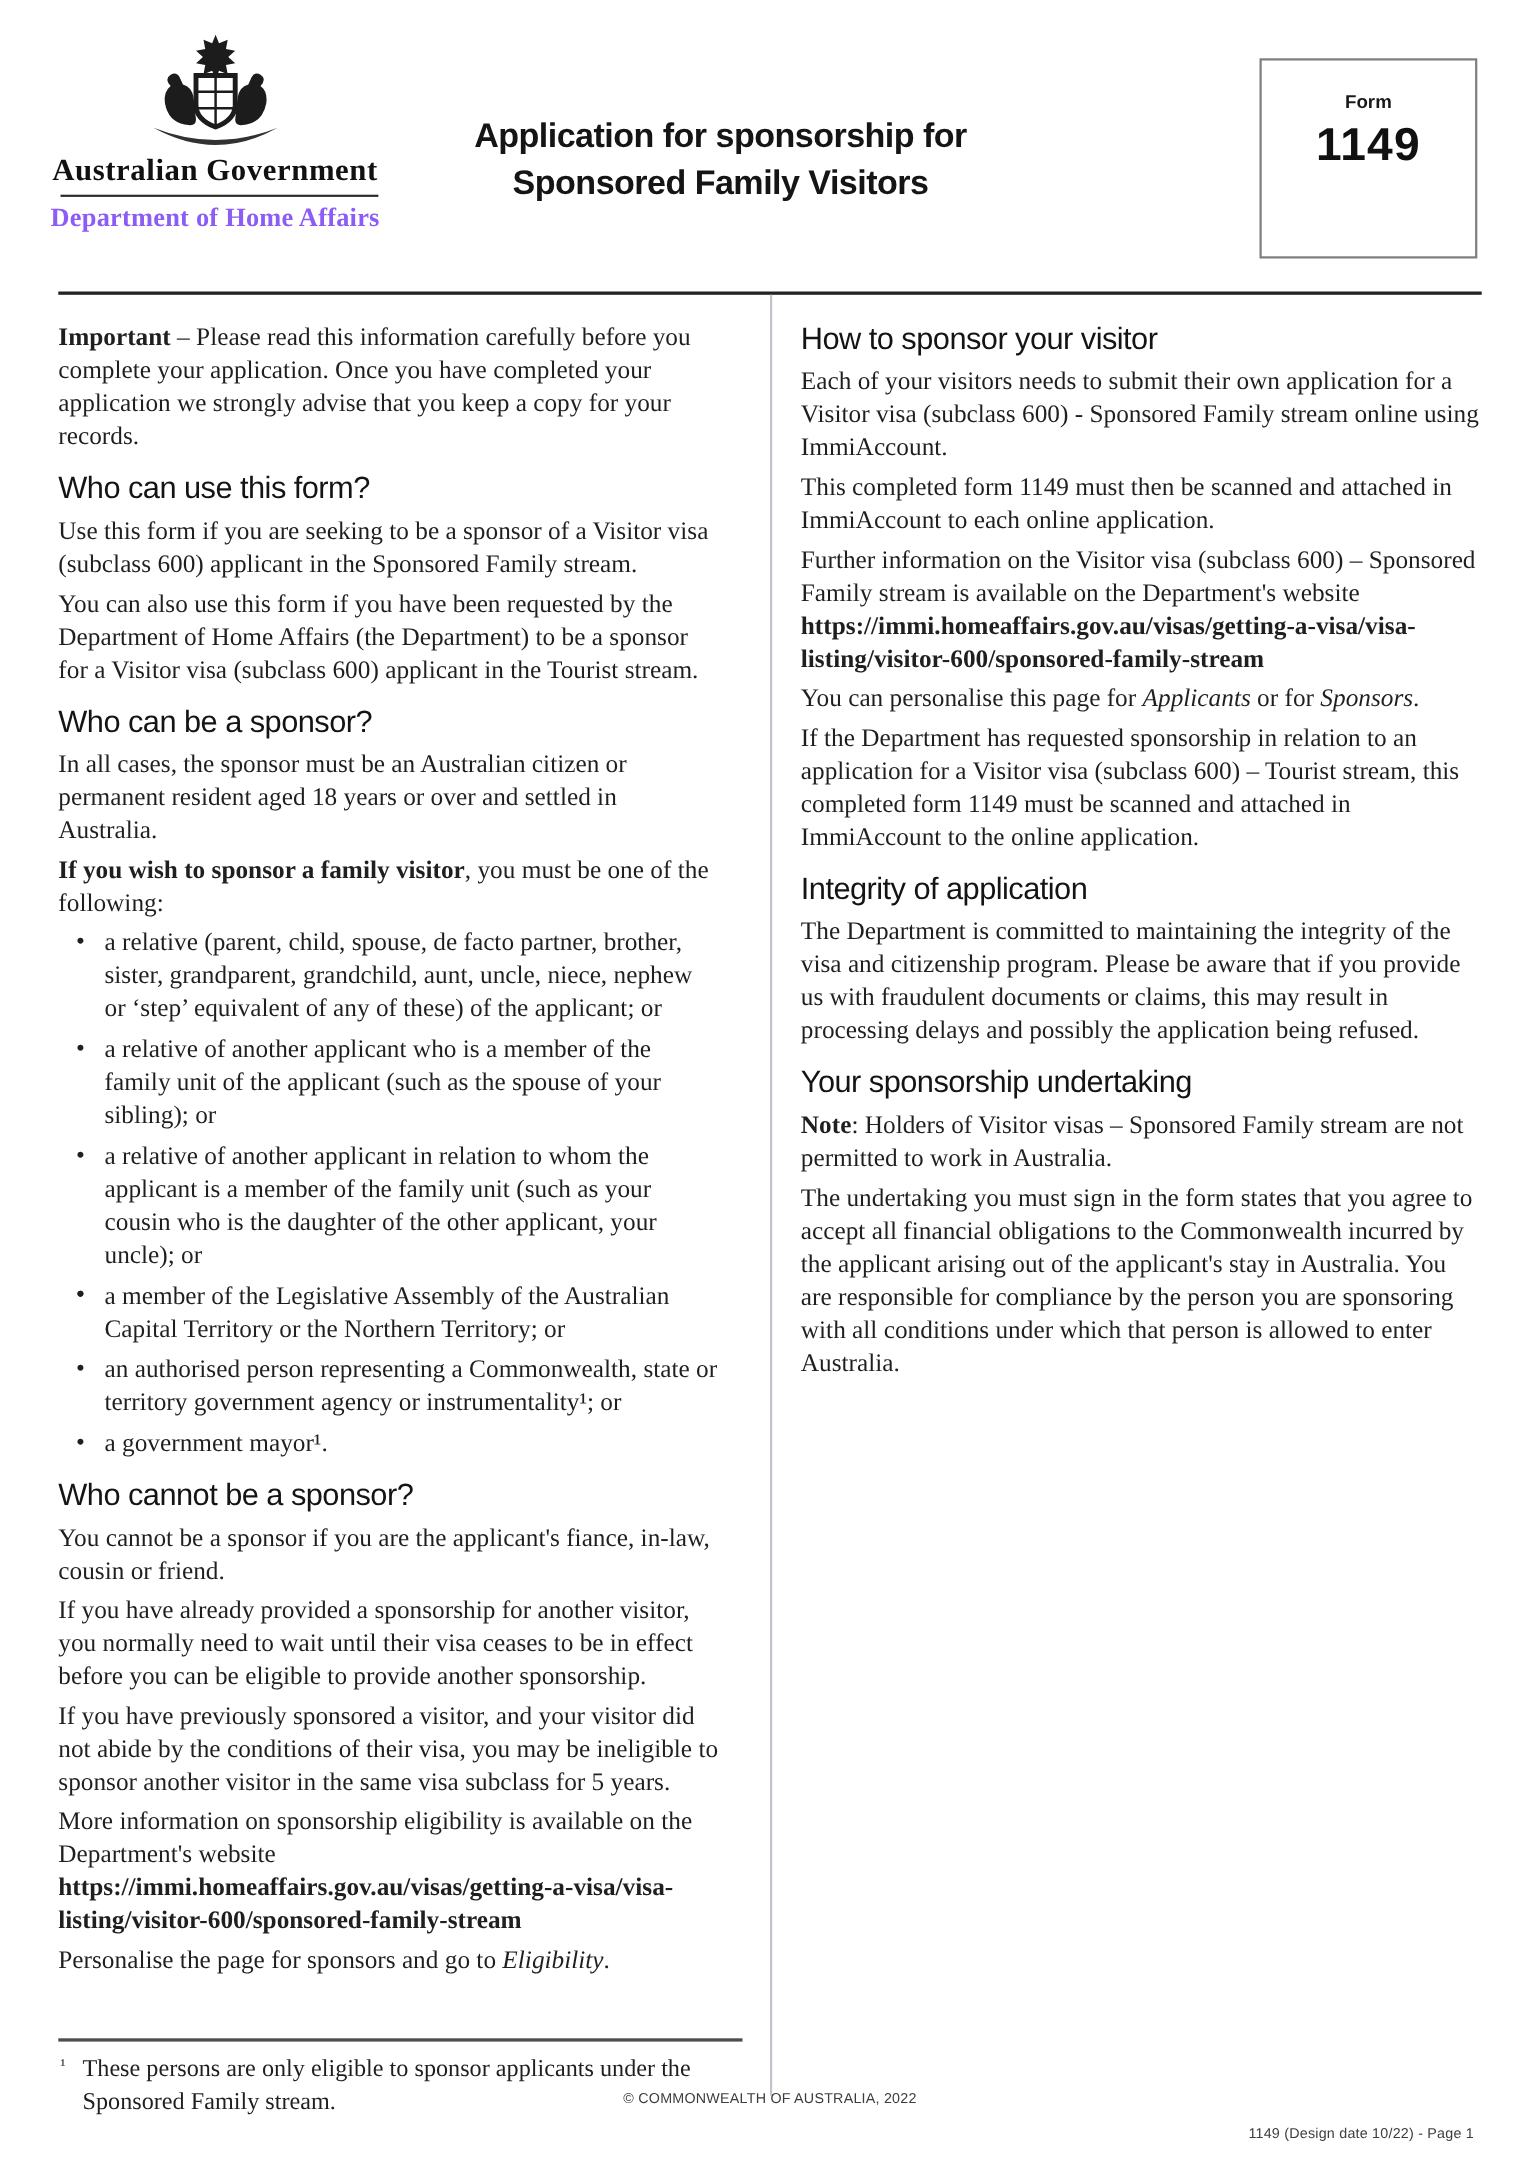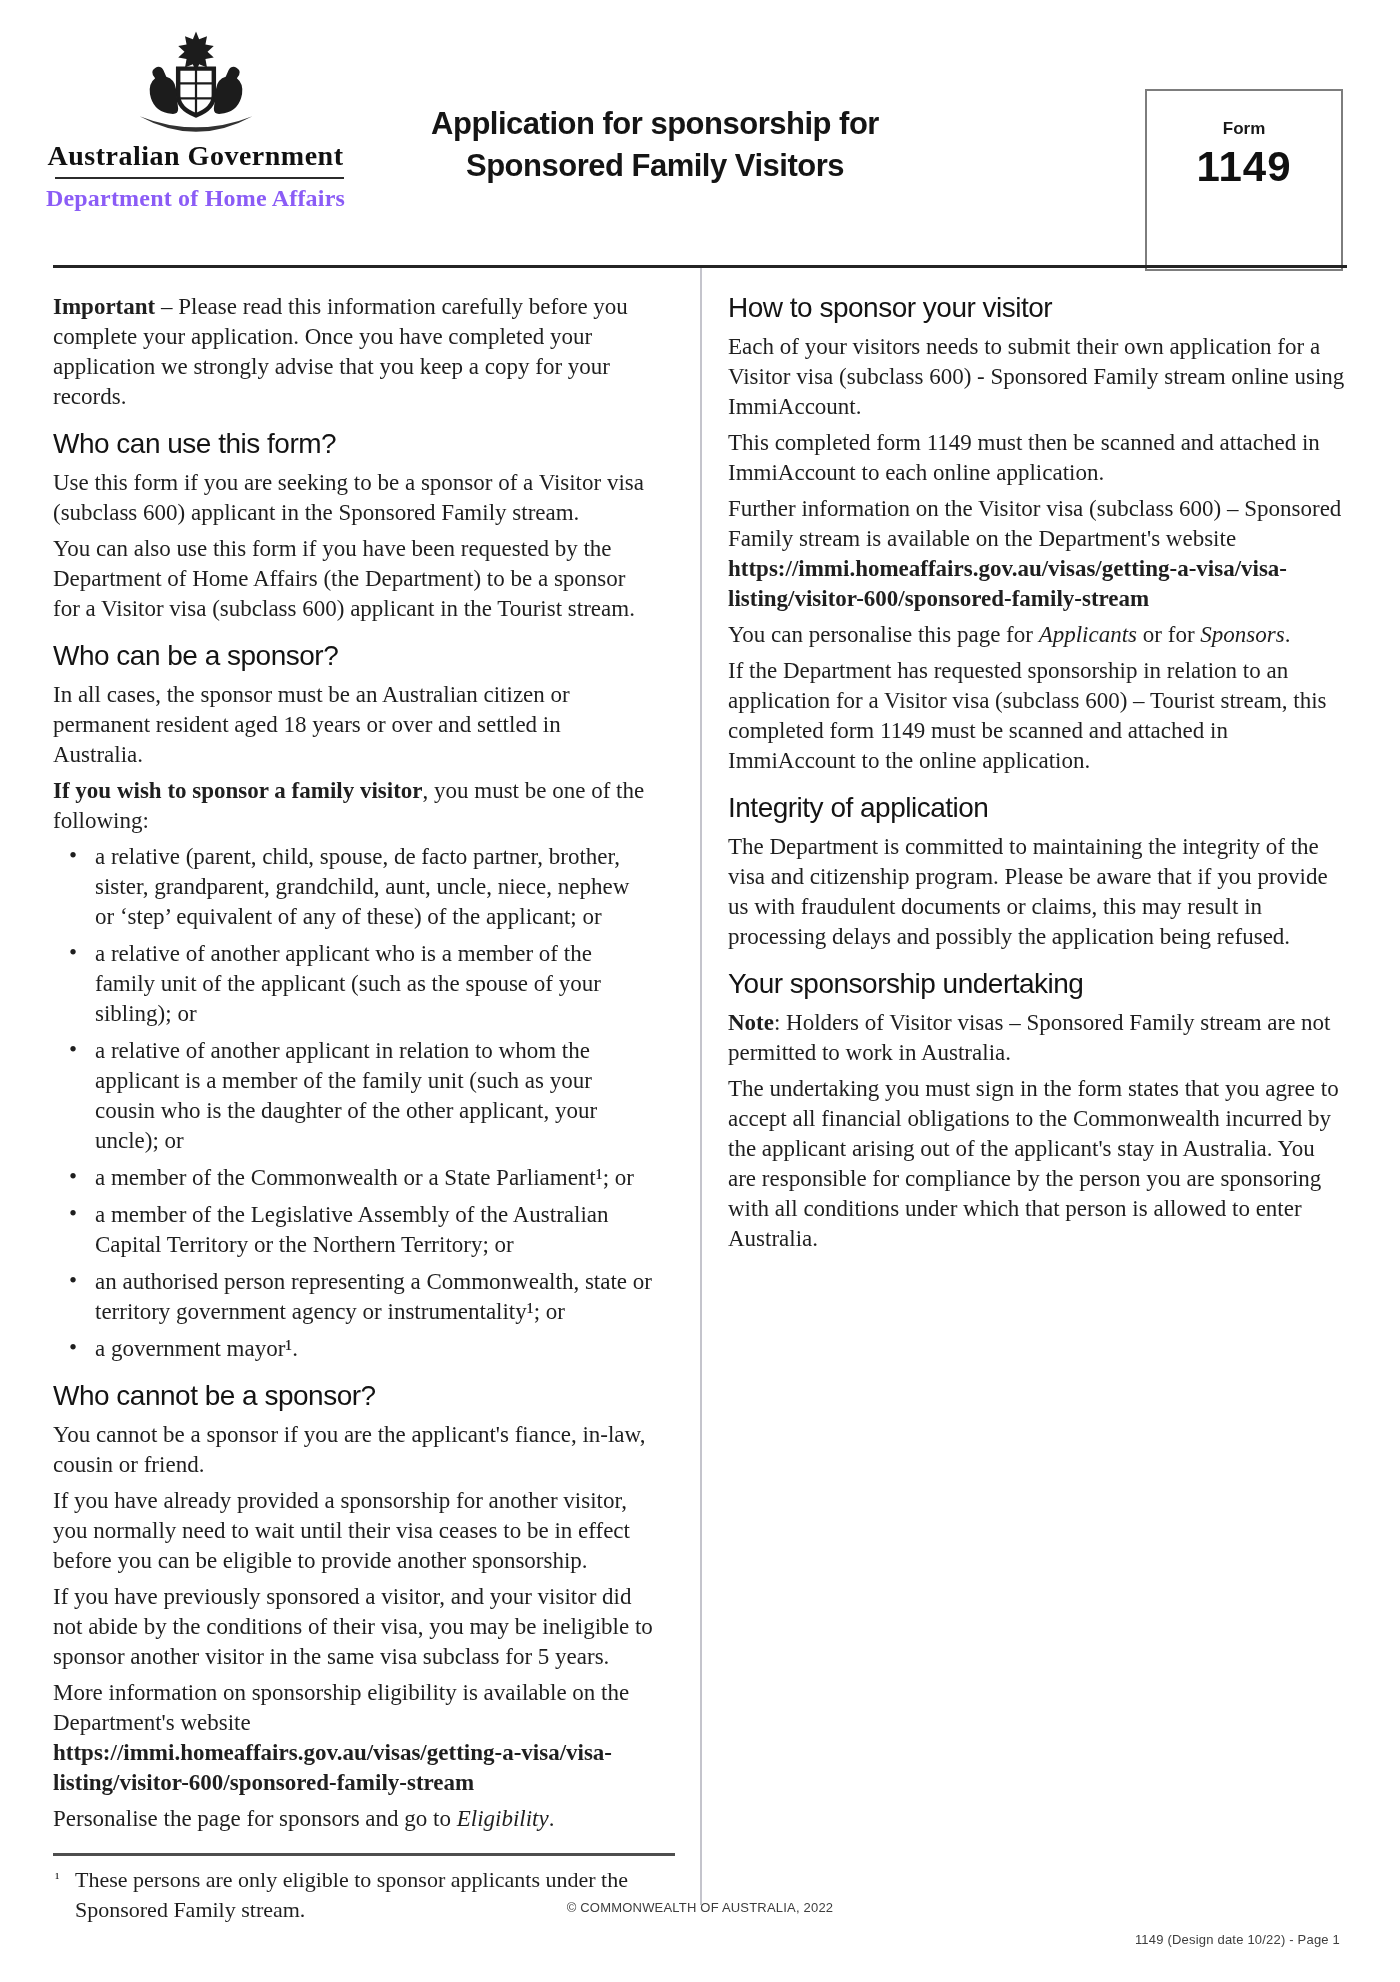--- a/index.html
+++ b/index.html
@@ -14,21 +14,21 @@
   .gov-name{font-family:"Liberation Serif",serif;font-weight:bold;font-size:28px;color:#111;letter-spacing:0.5px;}
   .crest-rule{height:2px;background:#2b2b2b;margin:5px 4px 6px 12px;}
   .dept-name{font-family:"Liberation Serif",serif;font-weight:bold;font-size:24px;color:#8b5cf6;text-align:center;letter-spacing:0.2px;}
   .doc-title{
     position:absolute;left:400px;top:103px;width:510px;text-align:center;
     font-family:"Liberation Sans",sans-serif;font-weight:bold;font-size:31px;
     line-height:42px;color:#151515;letter-spacing:-0.5px;
   }
   .form-box{
     position:absolute;left:1145px;top:53px;width:198px;height:182px;
-    border:2px solid #7d7d7d;background:#fff;text-align:center;box-sizing:border-box;margin-top:36px;
+    border:2px solid #7d7d7d;background:#fff;text-align:center;box-sizing:border-box;
   }
   .form-label{font-family:"Liberation Sans",sans-serif;font-weight:bold;font-size:17px;color:#191919;margin-top:28px;}
   .form-number{font-family:"Liberation Sans",sans-serif;font-weight:bold;font-size:42px;color:#111;margin-top:4px;letter-spacing:1px;}
   .header-rule{position:absolute;left:53px;top:265px;width:1294px;height:3px;background:#242424;}
   
   .col{position:absolute;top:292px;font-size:23px;line-height:30px;}
   .col-left{left:53px;width:600px;}
   .col-right{left:728px;width:620px;}
   .v-divider{position:absolute;left:700px;top:268px;width:2px;height:1637px;background:#c4c4cc;}
   h2.sec{
@@ -105,21 +105,21 @@
     <p class="body">You can also use this form if you have been requested by the Department of Home Affairs (the Department) to be a sponsor for a Visitor visa (subclass 600) applicant in the Tourist stream.</p>
 
     <h2 class="sec">Who can be a sponsor?</h2>
     <p class="body">In all cases, the sponsor must be an Australian citizen or permanent resident aged 18 years or over and settled in Australia.</p>
     <p class="body"><span class="b">If you wish to sponsor a family visitor</span><span>, you must be one of the following:</span></p>
 
     <ul class="blts">
       <li><span class="dot">•</span><span>a relative (parent, child, spouse, de facto partner, brother, sister, grandparent, grandchild, aunt, uncle, niece, nephew or ‘step’ equivalent of any of these) of the applicant; or</span></li>
       <li><span class="dot">•</span><span>a relative of another applicant who is a member of the family unit of the applicant (such as the spouse of your sibling); or</span></li>
       <li><span class="dot">•</span><span>a relative of another applicant in relation to whom the applicant is a member of the family unit (such as your cousin who is the daughter of the other applicant, your uncle); or</span></li>
-      <li><span class="dot">•</span><span>a member of the Commonwealth or a State Parliament¹; or</span></li>
+      <li><span class="dot">•</span></li>
       <li><span class="dot">•</span><span>a member of the Legislative Assembly of the Australian Capital Territory or the Northern Territory; or</span></li>
       <li><span class="dot">•</span><span>an authorised person representing a Commonwealth, state or territory government agency or instrumentality¹; or</span></li>
       <li><span class="dot">•</span><span>a government mayor¹.</span></li>
     </ul>
 
     <h2 class="sec">Who cannot be a sponsor?</h2>
     <p class="body">You cannot be a sponsor if you are the applicant's fiance, in-law, cousin or friend.</p>
     <p class="body">If you have already provided a sponsorship for another visitor, you normally need to wait until their visa ceases to be in effect before you can be eligible to provide another sponsorship.</p>
     <p class="body">If you have previously sponsored a visitor, and your visitor did not abide by the conditions of their visa, you may be ineligible to sponsor another visitor in the same visa subclass for 5 years.</p>
     <p class="body"><span>More information on sponsorship eligibility is available on the Department's website</span><span class="url-block">https://immi.homeaffairs.gov.au/visas/getting-a-visa/visa-listing/visitor-600/sponsored-family-stream</span></p>

